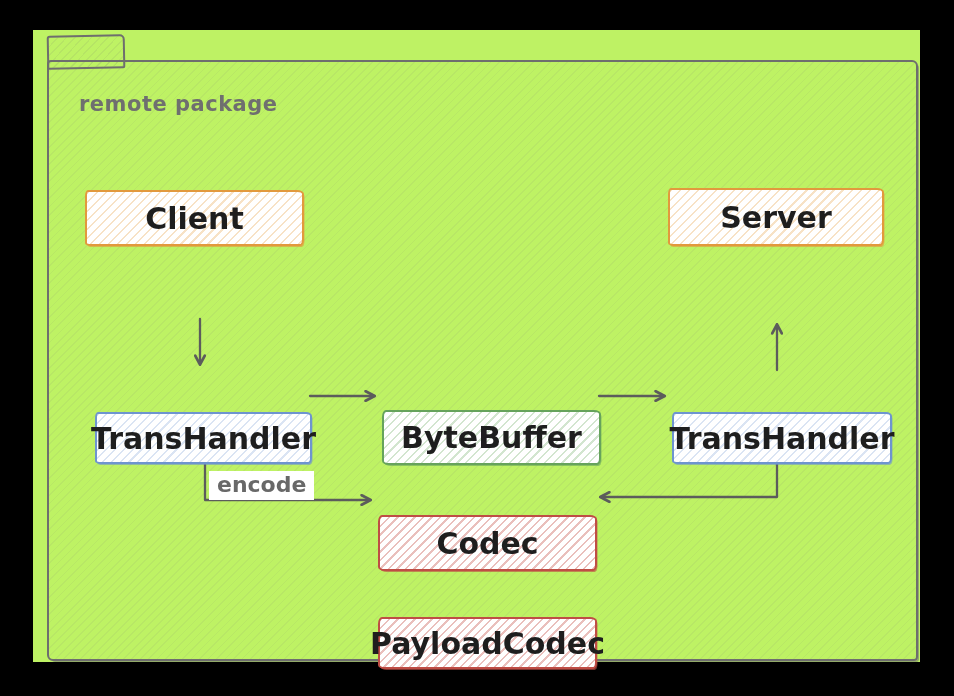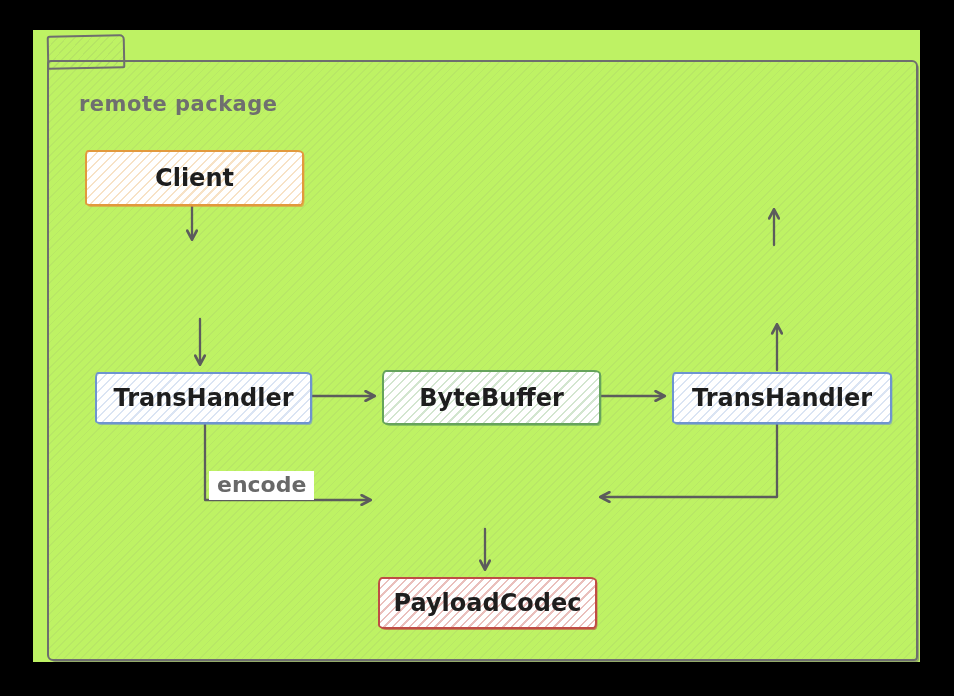--- a/index.html
+++ b/index.html
@@ -13,21 +13,21 @@
       background-image:repeating-linear-gradient(135deg,rgba(110,110,110,.10) 0 1.3px,transparent 1.3px 6px);}
   .folder-body{position:absolute;left:14px;top:30px;width:867px;height:597px;
       border:2.4px solid #6e6e6e;border-radius:4px 6px 4px 6px;
       box-shadow:2px 2px 0 -1px rgba(110,110,110,.55);
       background-image:repeating-linear-gradient(135deg,rgba(120,120,120,.085) 0 1.2px,transparent 1.2px 6px);}
   .package-label{position:absolute;left:46px;top:62px;font-size:21px;font-weight:700;
       color:#6f6f6f;letter-spacing:.5px;z-index:2;}
 
   
   .node{position:absolute;display:flex;align-items:center;justify-content:center;
-      font-size:24px;font-weight:700;color:#1e1e1e;z-index:2;background-color:#fff;}
+      font-size:30px;font-weight:700;color:#1e1e1e;z-index:2;background-color:#fff;margin-top:40px;}
   .c-orange{border:2.3px solid #e2993d;border-radius:3px 7px 4px 6px/6px 4px 7px 3px;
       box-shadow:1.5px 2px 0 -1px rgba(226,153,61,.65);
       background-image:repeating-linear-gradient(135deg,rgba(231,165,77,.32) 0 1.6px,transparent 1.6px 6.4px);}
   .c-purple{border:2.3px solid #8f6aaf;border-radius:9px 7px 10px 8px/8px 10px 7px 9px;
       box-shadow:1.5px 2px 0 -1px rgba(143,106,175,.6);
       background-image:repeating-linear-gradient(135deg,rgba(151,115,184,.28) 0 1.6px,transparent 1.6px 6.2px);}
   .c-blue{border:2.3px solid #6e94cf;border-radius:3px 6px 4px 6px/6px 4px 6px 3px;
       box-shadow:1.5px 2px 0 -1px rgba(110,148,207,.6);
       background-image:repeating-linear-gradient(135deg,rgba(120,156,212,.27) 0 1.5px,transparent 1.5px 6.2px);}
   .c-green{border:2.3px solid #66a35c;border-radius:4px 7px 4px 7px/7px 4px 7px 4px;
@@ -78,28 +78,34 @@
       <path d="M744 340 L744 295" marker-end="url(#ah)"></path>
       <path d="M741 215 L741 180" marker-end="url(#ah)"></path>
       <path d="M172 392 L172 470 L337 470" marker-end="url(#ah)"></path>
       <path d="M744 392 L744 467 L568 467" marker-end="url(#ah)"></path>
       <path d="M452 499 L452 539" marker-end="url(#ah)"></path>
     </svg>
 
     <div class="node c-orange n-client">
       <span>Client</span>
     </div>
+    <div class="node c-orange n-server">
+      <span>Server</span>
+    </div>
     <div class="node c-blue n-th-left">
       <span>TransHandler</span>
     </div>
     <div class="node c-green n-bytebuffer">
       <span>ByteBuffer</span>
     </div>
     <div class="node c-blue n-th-right">
       <span>TransHandler</span>
+    </div>
+    <div class="node c-red n-codec">
+      <span>Codec</span>
     </div>
     <div class="node c-red n-payload">
       <span>PayloadCodec</span>
     </div>
 
     <div class="edge-label l-encode">encode</div>
 
   </div>
 </div>
 

